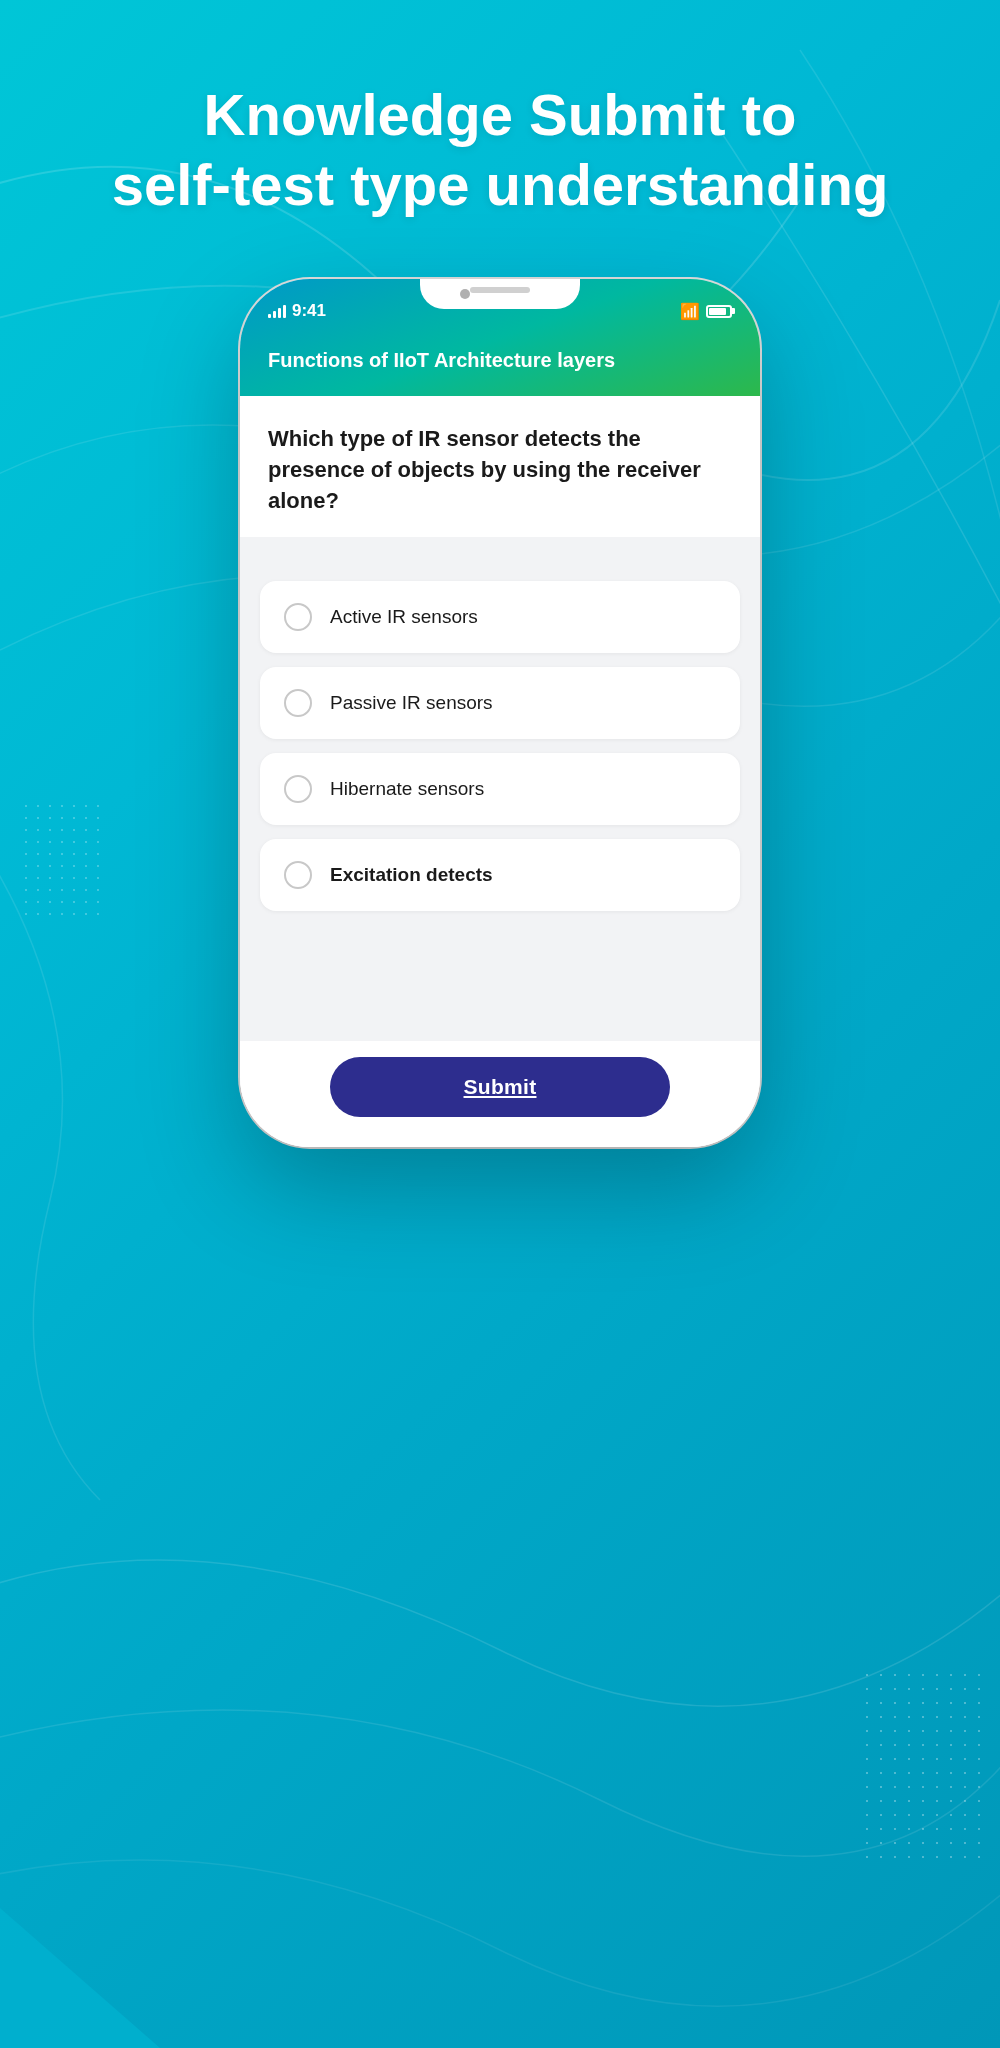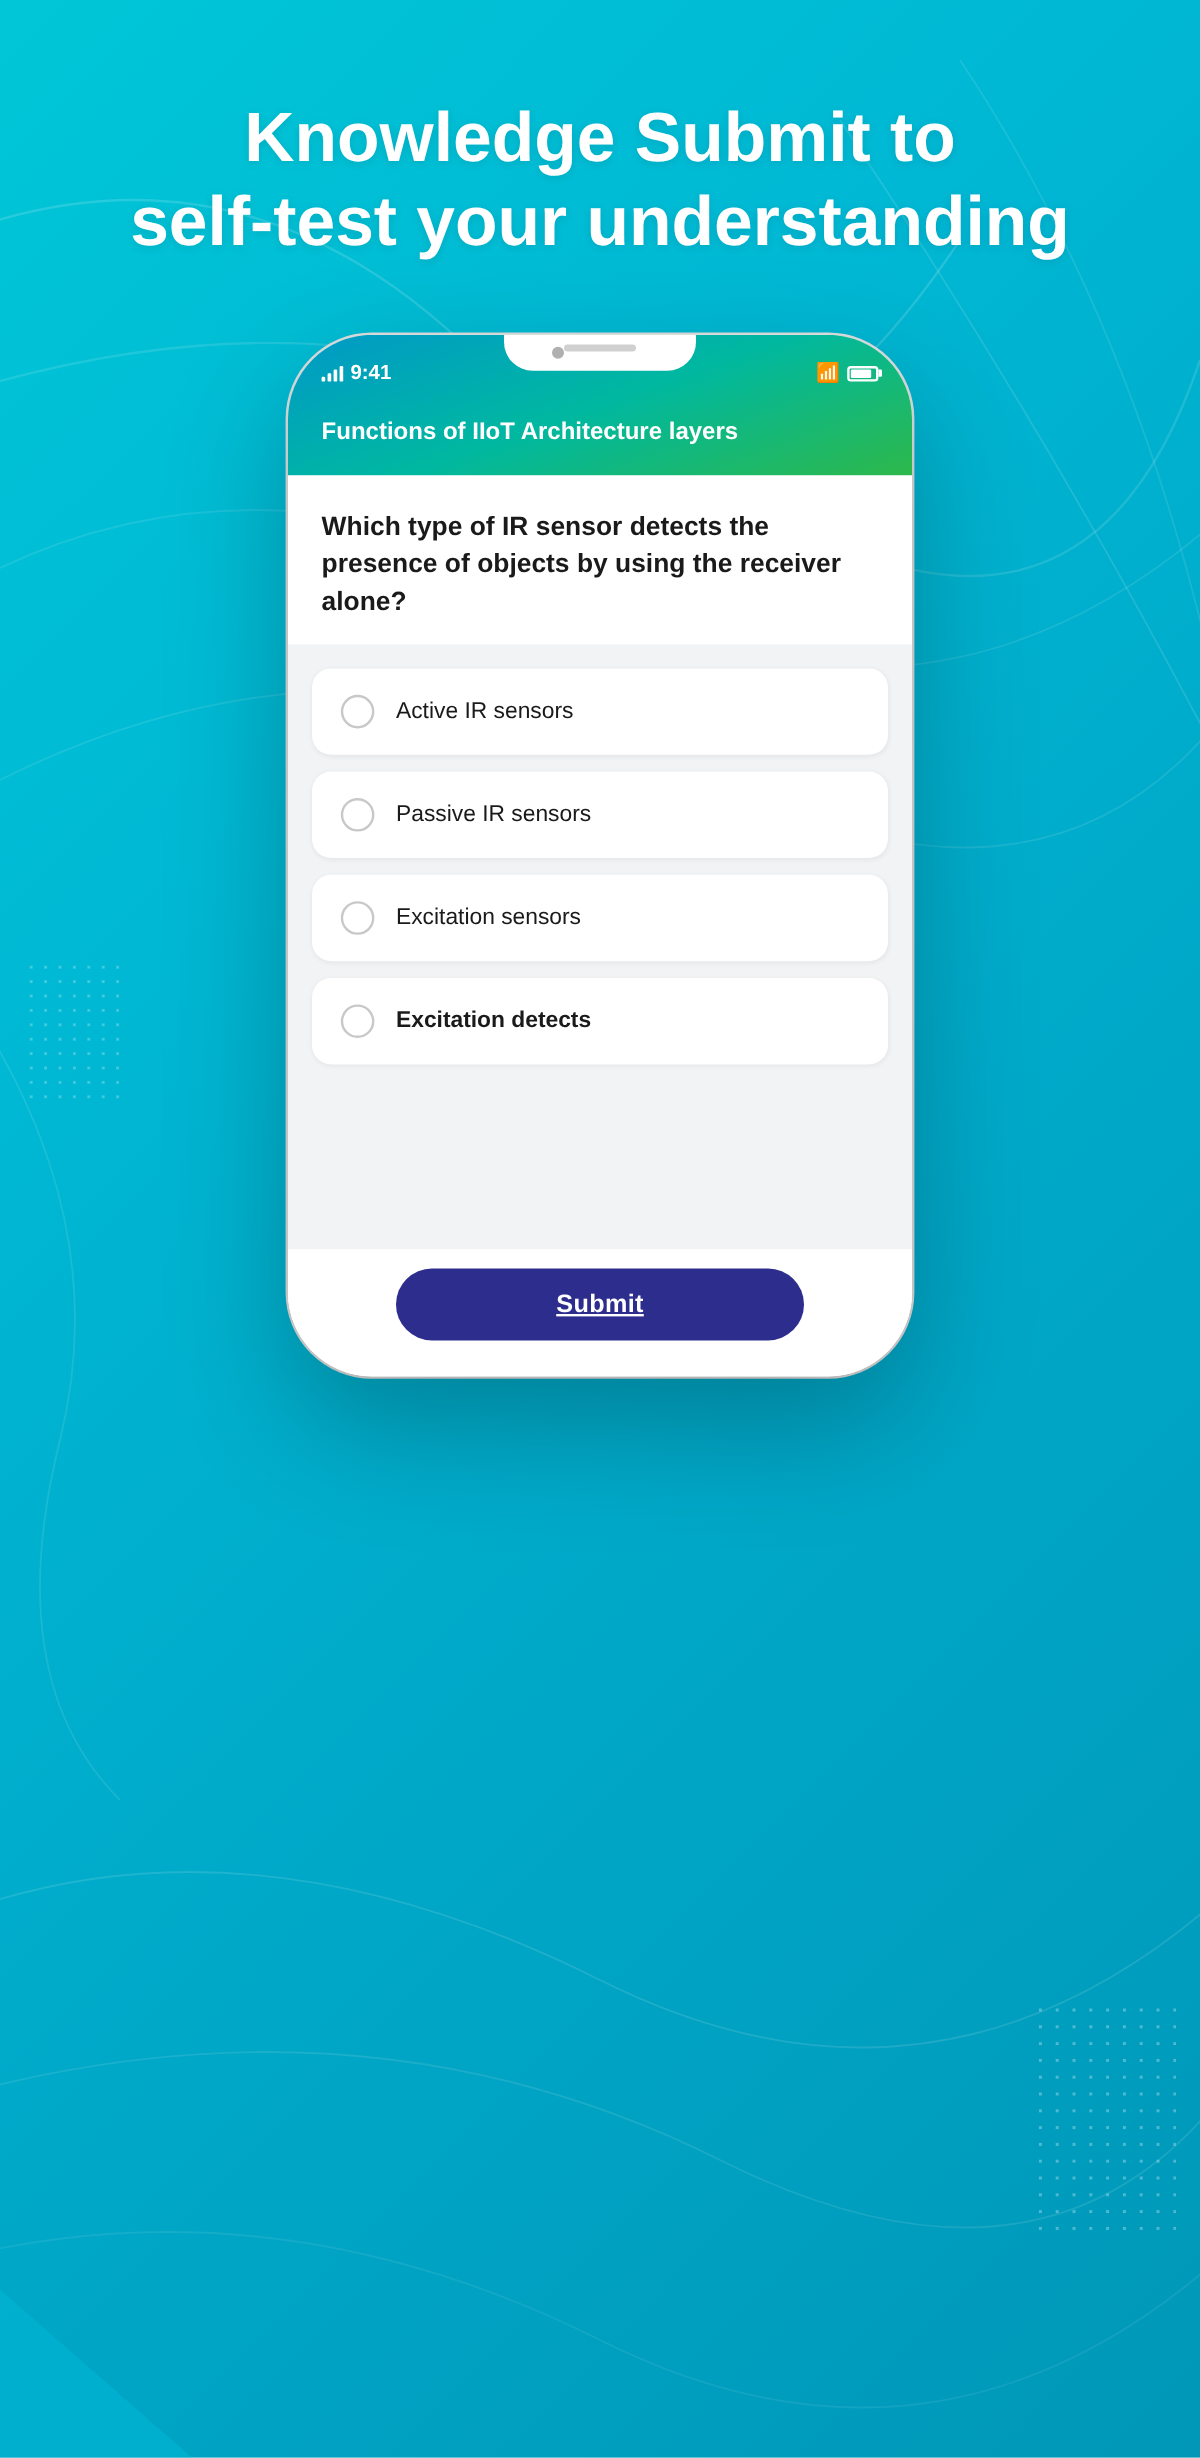--- a/index.html
+++ b/index.html
@@ -214,20 +214,21 @@
       color: white;
     }
 
     
     .phone-content {
       flex: 1;
       background: #f2f3f5;
       overflow: hidden;
       display: flex;
       flex-direction: column;
+      gap: 24px;
     }
 
     .question-card {
       background: white;
       margin: 0;
       padding: 28px 28px 20px;
     }
 
     .question-text {
       font-size: 22px;
@@ -321,21 +322,21 @@
   </svg>
 </div>
 
 <div class="dot-pattern"></div>
 <div class="dot-pattern-left"></div>
 <div class="bottom-left-accent"></div>
 
 <div class="header-text">
   <h1>
     <span>Knowledge Submit to</span><br>
-    <span>self-test your understanding</span>
+    <span>self-test type understanding</span>
   </h1>
 </div>
 
 <div class="phone-wrapper">
   <div class="phone">
 
     <div class="phone-top">
 
       <div class="notch">
         <div class="speaker"></div>
@@ -378,21 +379,21 @@
           <span class="option-label">Active IR sensors</span>
         </div>
 
         <div class="option-item">
           <div class="radio-circle"></div>
           <span class="option-label">Passive IR sensors</span>
         </div>
 
         <div class="option-item">
           <div class="radio-circle"></div>
-          <span class="option-label">Excitation sensors</span>
+          <span class="option-label">Hibernate sensors</span>
         </div>
 
         <div class="option-item">
           <div class="radio-circle"></div>
           <span class="option-label bold">Excitation detects</span>
         </div>
 
       </div>
 
       <div class="submit-area">

